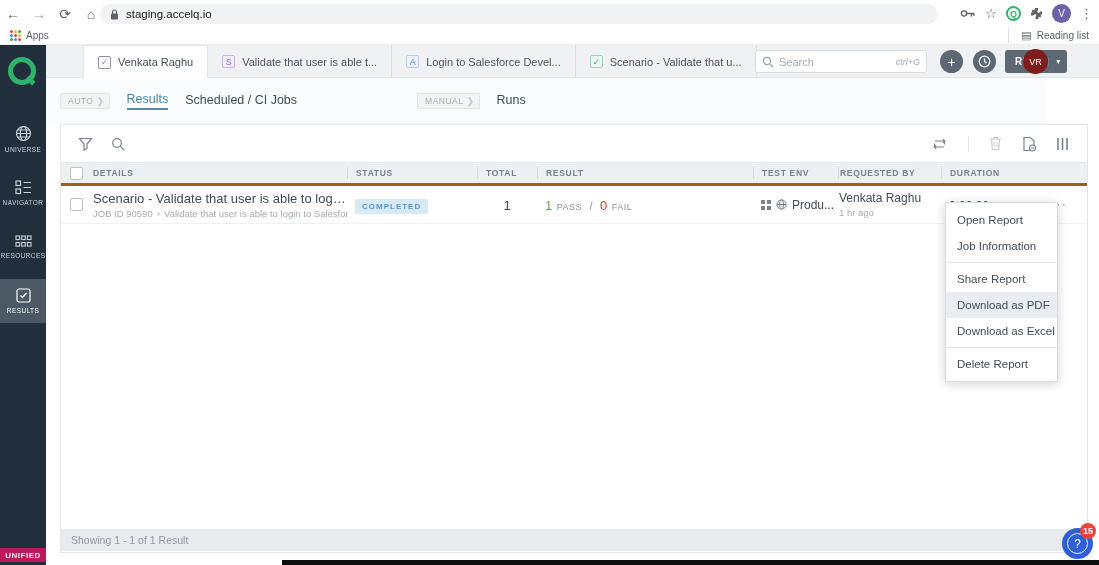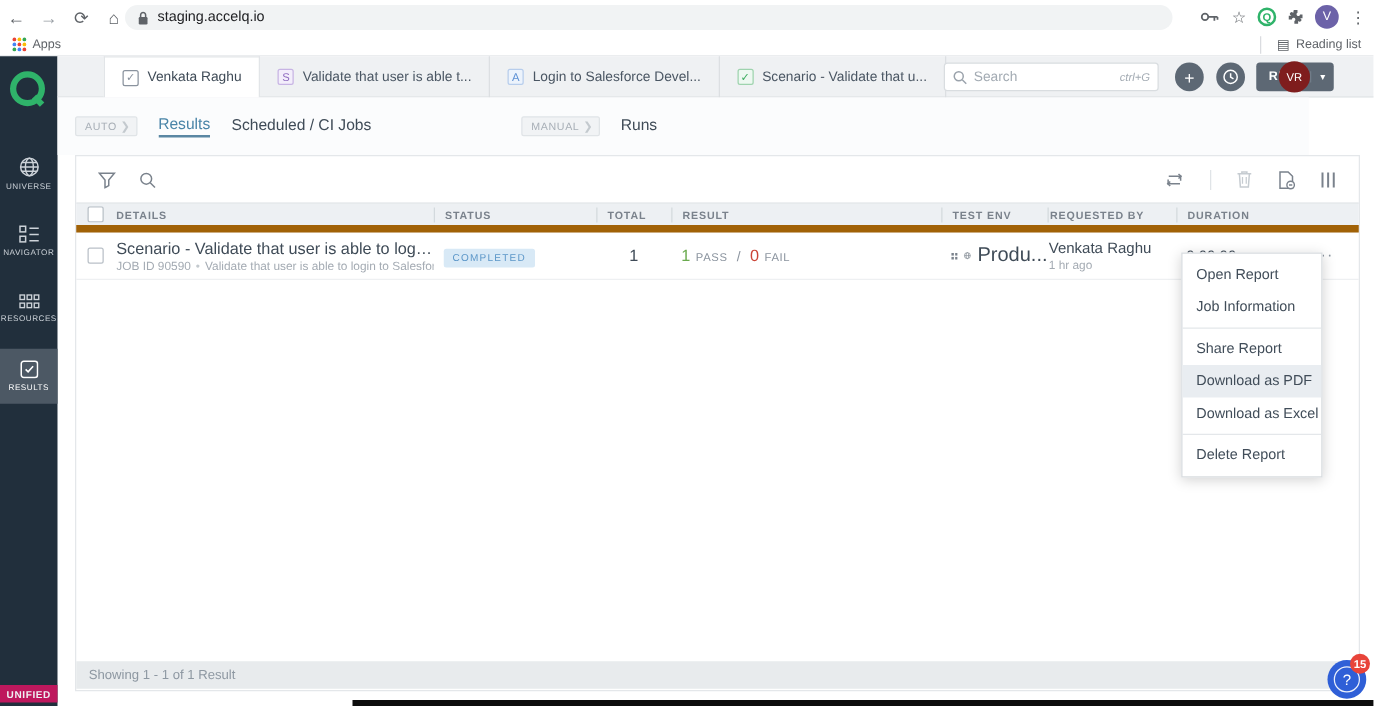--- a/index.html
+++ b/index.html
@@ -64,45 +64,45 @@
   .subnav-item.active { color:#4a85a8; border-bottom:2px solid #5a87a3; }
 
   
   .card { position:absolute; left:60px; top:124px; width:1028px; height:429px; background:#fff; border:1px solid #e4e7ea; }
   .toolbar { position:absolute; left:0; top:0; width:100%; height:37px; display:flex; align-items:center; }
   .tb-left { display:flex; align-items:center; gap:18px; padding-left:17px; }
   .tb-right { position:absolute; right:18px; display:flex; align-items:center; gap:20px; }
   .tb-sep { width:1px; height:16px; background:#e0e4e7; }
   .icon-btn { cursor:pointer; display:flex; align-items:center; }
 
-  .thead { position:absolute; left:0; top:37px; width:100%; height:24px; background:#edf0f3; border-top:1px solid #e4e7ea; border-bottom:6px solid #a16207; display:flex; align-items:center; font-size:8.5px; font-weight:bold; letter-spacing:.7px; color:#7a828c; }
+  .thead { position:absolute; left:0; top:37px; width:100%; height:24px; background:#edf0f3; border-top:1px solid #e4e7ea; border-bottom:3px solid #a16207; display:flex; align-items:center; font-size:8.5px; font-weight:bold; letter-spacing:.7px; color:#7a828c; }
   .trow { position:absolute; left:0; top:61px; width:100%; height:38px; border-bottom:1px solid #eef0f2; display:flex; align-items:center; }
   .c-cb { width:30px; display:flex; justify-content:center; }
   .cb { width:13px; height:13px; border:1px solid #b9c0c7; border-radius:2px; background:#fff; cursor:pointer; }
   .c-details { width:256px; padding-left:2px; overflow:hidden; }
   .c-status { width:130px; padding-left:8px; }
   .c-total { width:60px; text-align:center; }
   .c-result { width:216px; padding-left:8px; }
   .c-env { width:85px; padding-left:8px; }
   .c-req { width:103px; padding-left:1px; }
   .c-dur { flex:1; padding-left:8px; position:relative; }
   .thead > div { white-space:nowrap; overflow:hidden; }
   .thead .c-status, .thead .c-total, .thead .c-result, .thead .c-env, .thead .c-req, .thead .c-dur { border-left:1px solid #d3d9dd; height:12px; display:flex; align-items:center; }
   .thead .c-total { justify-content:flex-start; padding-left:8px; text-align:left; }
 
   .row-title { font-size:13px; color:#3f4b57; white-space:nowrap; overflow:hidden; text-overflow:ellipsis; }
   .row-sub { font-size:9.5px; color:#a4abb3; white-space:nowrap; overflow:hidden; margin-top:2px; }
   .row-sub .dot { color:#c3c9ce; margin:0 4px; }
-  .badge { display:inline-block; background:#d8e9f6; color:#5b96c8; font-size:8px; font-weight:normal; letter-spacing:1px; padding:3px 7px; border-radius:2px; }
+  .badge { display:inline-block; background:#d8e9f6; color:#5b96c8; font-size:8px; font-weight:bold; letter-spacing:1px; padding:3px 7px; border-radius:2px; }
   .total-val { font-size:13px; color:#3f4b57; }
   .res-num-pass { font-size:13px; color:#6aaa4e; }
   .res-num-fail { font-size:13px; color:#cb4437; }
   .res-lbl { font-size:9px; color:#8a939e; letter-spacing:.5px; }
   .res-slash { font-size:11px; color:#8a939e; margin:0 3px; }
-  .env-cell { display:flex; align-items:center; gap:5px; font-size:16px; color:#3f4b57;text-align:center; }
+  .env-cell { display:flex; align-items:center; gap:5px; font-size:12px; color:#3f4b57;text-align:center; }
   .req-name { font-size:12px; color:#3f4b57; white-space:nowrap; }
   .req-time { font-size:9.5px; color:#a4abb3; margin-top:2px; }
   .dur-val { font-size:12px; color:#3f4b57; }
   .row-dots { position:absolute; right:20px; top:0; color:#8a939e; font-size:13px; letter-spacing:1px; cursor:pointer; }
 
   .card-footer { position:absolute; left:0; bottom:1px; width:100%; height:22px; background:#e8ebed; display:flex; align-items:center; padding-left:10px; font-size:10.5px; color:#8e98a2; }
 
   
   .ctx-menu { position:absolute; left:945px; top:202px; width:113px; background:#fff; border:1px solid #d8dcdf; box-shadow:0 2px 10px rgba(0,0,0,.18); padding:4px 0; z-index:20; }
   .ctx-item { height:26px; display:flex; align-items:center; padding-left:11px; font-size:11.5px; color:#414d59; cursor:pointer; white-space:nowrap; }

